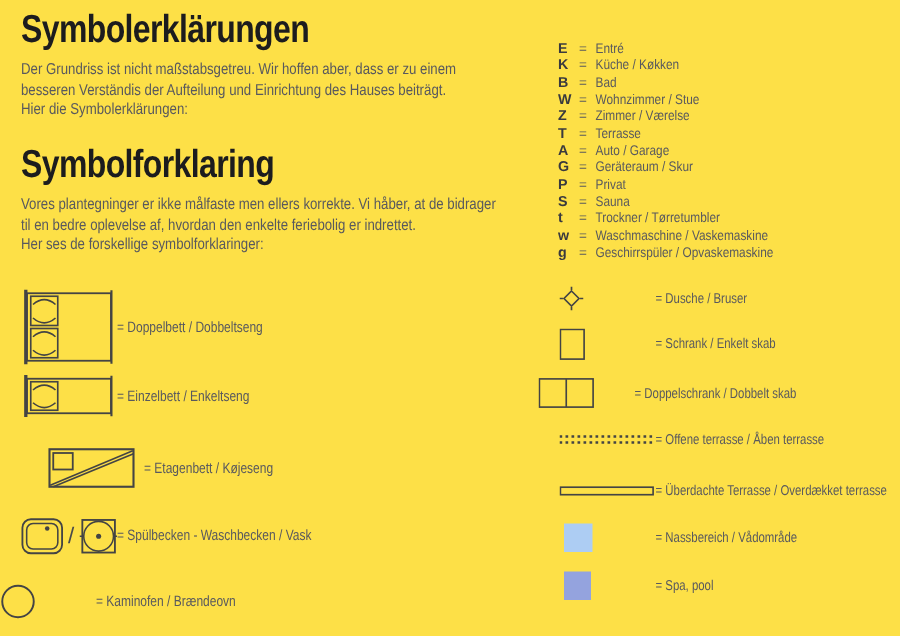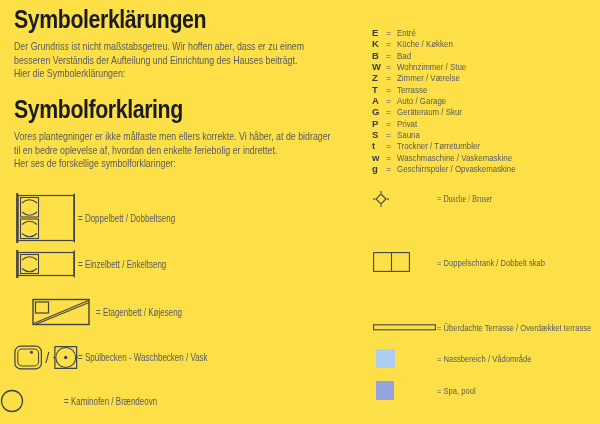--- a/index.html
+++ b/index.html
@@ -182,44 +182,61 @@
       <span class="code-eq">=</span>
       <span class="code-label">Waschmaschine / Vaskemaskine</span>
     </div>
     <div class="code-row">
       <span class="code-key">g</span>
       <span class="code-eq">=</span>
       <span class="code-label">Geschirrspüler / Opvaskemaskine</span>
     </div>
   </div>
 
-  <div class="legend-row" style="left:373px;top:188px;height:22px;font-family:Liberation Serif, serif;">
+  <div class="legend-row" style="left:373px;top:188px;height:22px;">
     <span class="icon-cell">
       <svg width="16" height="16" viewBox="0 0 16 16">
         <path class="ln" d="M8,3 L13,8 L8,13 L3,8 Z" stroke-width="1.1"></path>
         <line class="ln" x1="8" y1="0" x2="8" y2="2.3" stroke-width="1.1"></line>
         <line class="ln" x1="8" y1="13.7" x2="8" y2="16" stroke-width="1.1"></line>
         <line class="ln" x1="0" y1="8" x2="2.3" y2="8" stroke-width="1.1"></line>
         <line class="ln" x1="13.7" y1="8" x2="16" y2="8" stroke-width="1.1"></line>
       </svg>
     </span>
     <span class="rtxt">= Dusche / Bruser</span>
   </div>
 
-
-  <div class="legend-row" style="left:373px;top:251px;height:22px;">
+  <div class="legend-row" style="left:373px;top:217px;height:24px;">
+    <span class="icon-cell">
+      <svg width="17" height="21" viewBox="0 0 17 21">
+        <rect class="ln" x="0.6" y="0.6" width="15.8" height="19.8" stroke-width="1.1"></rect>
+      </svg>
+    </span>
+    <span class="rtxt">= Schrank / Enkelt skab</span>
+  </div>
+
+  <div class="legend-row" style="left:359px;top:251px;height:22px;">
     <span class="icon-cell">
       <svg width="37" height="20" viewBox="0 0 37 20">
         <rect class="ln" x="0.6" y="0.6" width="35.8" height="18.8" stroke-width="1.1"></rect>
         <line class="ln" x1="18.5" y1="0.6" x2="18.5" y2="19.4" stroke-width="1.1"></line>
       </svg>
     </span>
     <span class="rtxt">= Doppelschrank / Dobbelt skab</span>
   </div>
 
+  <div class="legend-row" style="left:373px;top:284px;height:18px;">
+    <span class="icon-cell">
+      <svg width="62" height="8" viewBox="0 0 62 8">
+        <line class="ln" x1="0" y1="2" x2="62" y2="2" stroke-width="1.8" stroke-dasharray="1.8 2.2"></line>
+        <line class="ln" x1="0" y1="6" x2="62" y2="6" stroke-width="1.8" stroke-dasharray="1.8 2.2"></line>
+      </svg>
+    </span>
+    <span class="rtxt">= Offene terrasse / Åben terrasse</span>
+  </div>
 
   <div class="legend-row" style="left:373px;top:318px;height:18px;">
     <span class="icon-cell">
       <svg width="63" height="7" viewBox="0 0 63 7">
         <rect class="ln" x="0.6" y="0.8" width="61.8" height="5" stroke-width="1.1" fill="#fff"></rect>
       </svg>
     </span>
     <span class="rtxt">= Überdachte Terrasse / Overdækket terrasse</span>
   </div>
 

